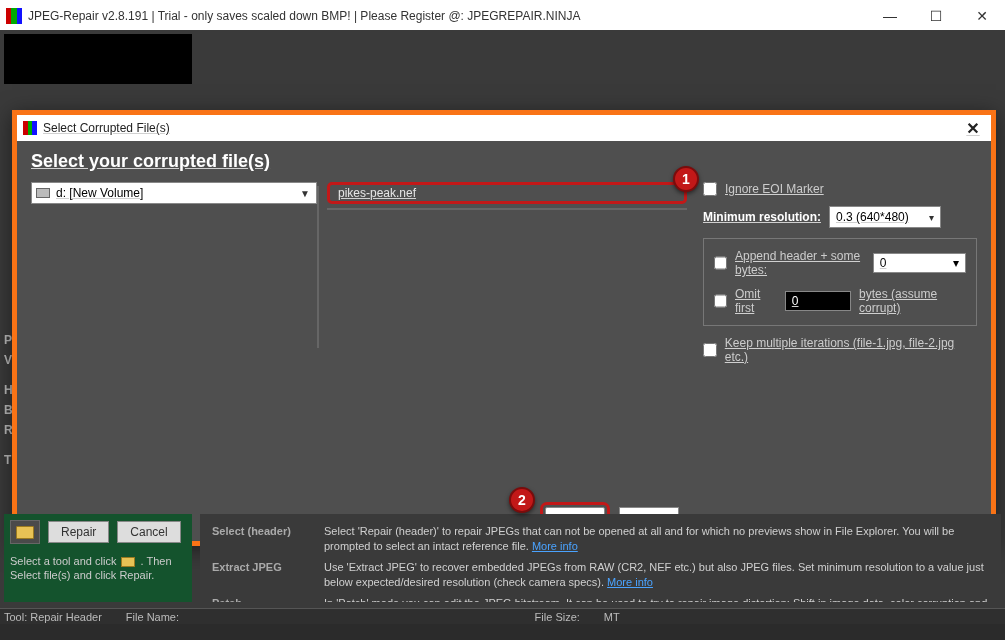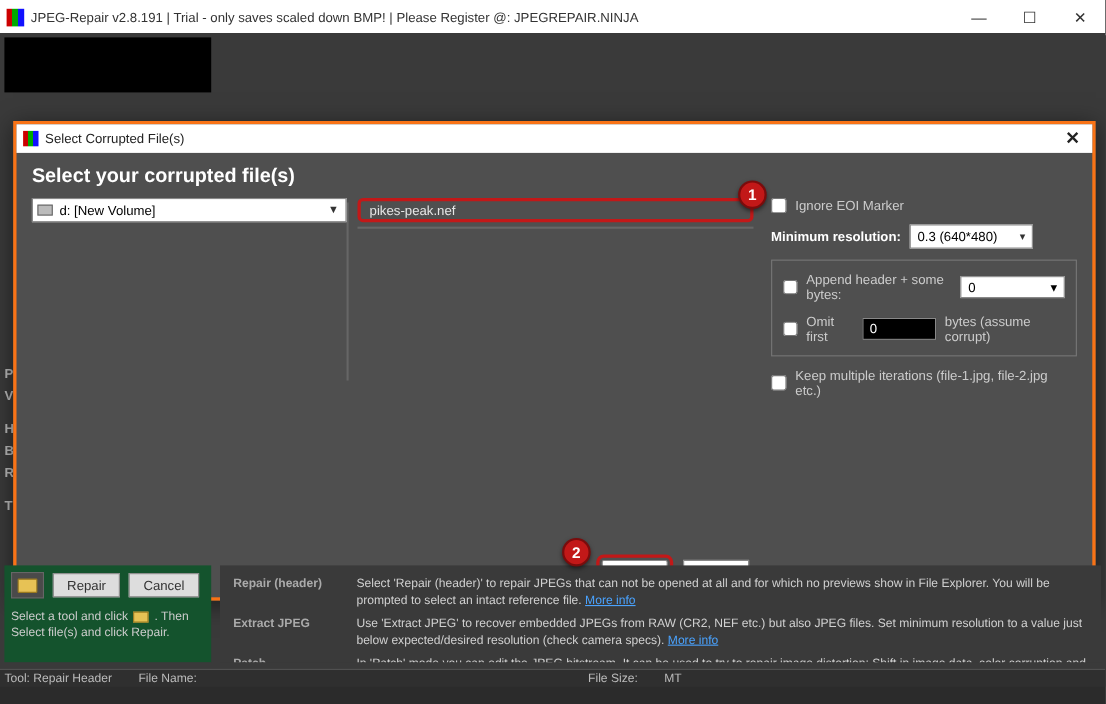--- a/index.html
+++ b/index.html
@@ -14,21 +14,21 @@
 
 
 .maindark { position: absolute; top: 30px; left: 0; right: 0; bottom: 16px; background: #3a3a3a; }
 .thumb { position: absolute; top: 4px; left: 4px; width: 188px; height: 50px; background: #000; }
 
 
 .leftedge { position: absolute; left: 4px; top: 300px; color: #bbb; font-size: 12px; line-height: 20px; }
 .leftedge div { font-weight: bold; }
 
 
-.dialog { position: absolute; left: 12px; top: 80px; width: 984px; height: 436px; background: #4f4f4f; border: 3px solid #f97316; box-shadow: 0 4px 20px rgba(0,0,0,.5); }
+.dialog { position: absolute; left: 12px; top: 80px; width: 984px; height: 436px; background: #4f4f4f; border: 5px solid #f97316; box-shadow: 0 4px 20px rgba(0,0,0,.5); text-decoration: underline; }
 .dlg-title { height: 26px; background: #fff; display: flex; align-items: center; padding: 0 6px; color: #222; }
 .dlg-title .appicon { width: 14px; height: 14px; margin-right: 6px; background: linear-gradient(to right, #c00 0 33%, #0a0 33% 66%, #11f 66%); }
 .dlg-title .t { flex: 1; font-size: 12px; }
 .dlg-title .x { width: 24px; text-align: center; font-size: 16px; font-weight: bold; cursor: pointer; }
 .dlg-body { padding: 10px 14px; position: relative; height: calc(100% - 26px); }
 .dlg-heading { color: #ffffff; font-size: 18px; font-weight: bold; margin-bottom: 10px; }
 
 .pickrow { display: flex; gap: 8px; align-items: flex-start; height: 310px; }
 
 .leftcol { width: 288px; display: flex; flex-direction: row; }
@@ -252,21 +252,21 @@
           </div>
       </div>
       <div class="hint">
         <span>Select a tool and click </span><span class="ficon-inline"></span><span> . Then Select file(s) and click Repair.</span>
       </div>
     </div>
     <div class="helpright">
       <table>
         <tbody>
             <tr>
-          <td class="lbl">Repair (header)</td>
+          <td class="lbl">Select (header)</td>
           <td><span>Select 'Repair (header)' to repair JPEGs that can not be opened at all and for which no previews show in File Explorer. You will be prompted to select an intact reference file.</span> <a href="#">More info</a></td>
         </tr>
         <tr>
           <td class="lbl">Extract JPEG</td>
           <td><span>Use 'Extract JPEG' to recover embedded JPEGs from RAW (CR2, NEF etc.) but also JPEG files. Set minimum resolution to a value just below expected/desired resolution (check camera specs).</span> <a href="#">More info</a></td>
         </tr>
         <tr>
           <td class="lbl">Patch</td>
           <td><span>In 'Patch' mode you can edit the JPEG bitstream. It can be used to try to repair image distortion: Shift in image data, color corruption and half grey images.</span> </td>
         </tr>

